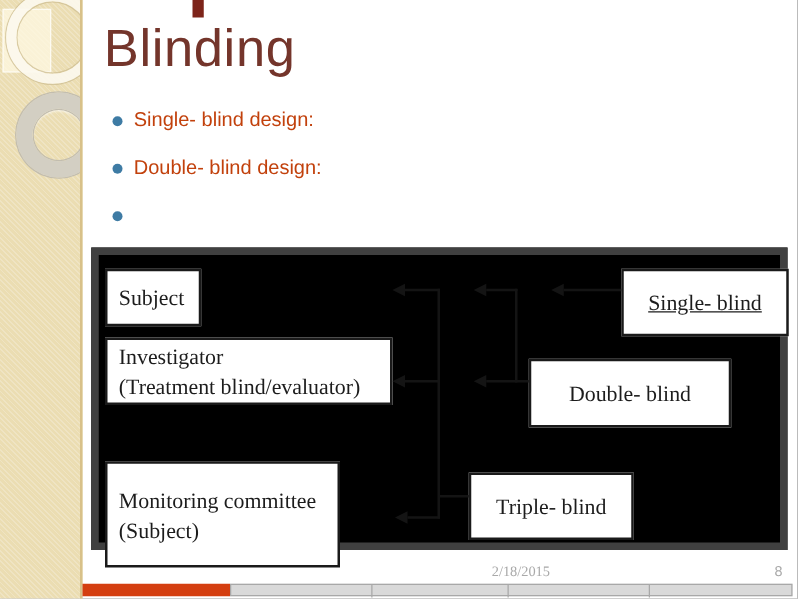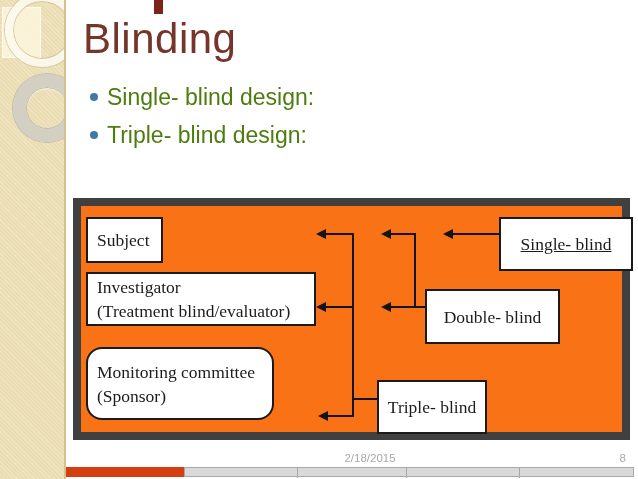--- a/index.html
+++ b/index.html
@@ -32,49 +32,49 @@
   
   .top-dash{position:absolute;left:154px;top:0;width:9px;height:14px;background:#7D241A;}
   
   .title{
     position:absolute;left:83px;top:16px;font-size:42px;line-height:46px;
     color:#74352B;letter-spacing:0.5px;
   }
   .bullets{position:absolute;left:88px;top:78px;margin:0;padding:0;list-style:none;}
   .bullets li{display:flex;align-items:center;height:38px;}
   .dot{width:8px;height:8px;border-radius:50%;background:#3E7BA4;margin:0 9px 0 2px;flex:0 0 auto;}
-  .bullet-text{font-size:23px;color:#4d7c0f;}
+  .bullet-text{font-size:16px;color:#c2410c;}
   
   .frame{
     position:absolute;left:73px;top:198px;width:557px;height:242px;
-    background:#f97316;border:8px solid #404040;box-sizing:border-box;
+    background:#000000;border:6px solid #404040;box-sizing:border-box;
   }
   .dbox{
     position:absolute;border:2px solid #1a1a1a;box-sizing:border-box;background:#fff;
     font-family:"Liberation Serif","DejaVu Serif",serif;font-size:17.5px;color:#1c1c1c;
     display:flex;flex-direction:column;justify-content:center;line-height:24px;
   }
   .dbox.left-align{align-items:flex-start;padding-left:9px;padding-right:2px;}
   .dbox.centered{align-items:center;text-align:center;}
   .box-subject{left:5px;top:11px;width:77px;height:46px;}
   .box-investigator{left:5px;top:66px;width:230px;height:54px;}
-  .box-monitoring{left:5px;top:141px;width:188px;height:73px;border-radius:16px;}
+  .box-monitoring{left:5px;top:165px;width:188px;height:85px;}
   .box-single{left:418px;top:11px;width:134px;height:54px;text-decoration:underline;}
-  .box-double{left:344px;top:83px;width:135px;height:55px;}
-  .box-triple{left:296px;top:174px;width:110px;height:54px;}
+  .box-double{left:344px;top:83px;width:162px;height:55px;}
+  .box-triple{left:296px;top:174px;width:132px;height:54px;}
   .cline{position:absolute;background:#141414;}
   .tri{
     position:absolute;width:0;height:0;
     border-top:5px solid transparent;border-bottom:5px solid transparent;
     border-right:10px solid #141414;
   }
   
   .footer-date{
-    position:absolute;left:300px;top:452px;width:140px;text-align:center;
-    font-size:11.5px;color:#A9A9A9;
+    position:absolute;left:300px;top:452px;width:140px;text-align:right;
+    font-size:11.5px;color:#A9A9A9;font-family:Liberation Serif, serif;
   }
   .footer-page{position:absolute;right:12px;top:452px;font-size:11.5px;color:#A9A9A9;}
   .footer-bar{position:absolute;left:66px;top:467px;width:568px;height:10px;}
   .bar-red{position:absolute;left:0;top:0;width:118px;height:10px;background:#D43E10;}
   .bar-gray{
     position:absolute;left:118px;top:0;right:0;height:10px;background:#D9D9D9;
     border:1px solid #A8A8A8;box-sizing:border-box;
   }
   .bar-div{position:absolute;top:0;width:1px;height:10px;background:#A8A8A8;}
   .bar-div.d1{left:112px;}
@@ -96,36 +96,39 @@
 
   <div class="title">Blinding</div>
 
   <ul class="bullets">
     <li>
       <span class="dot"></span>
       <span class="bullet-text">Single- blind design:</span>
     </li>
     <li>
       <span class="dot"></span>
-      <span class="bullet-text">Triple- blind design:</span>
+      <span class="bullet-text">Double- blind design:</span>
+    </li>
+    <li>
+      <span class="dot"></span>
     </li>
   </ul>
 
   <div class="frame">
 
     <div class="dbox left-align box-subject">
       <span>Subject</span>
     </div>
     <div class="dbox left-align box-investigator">
       <span>Investigator</span>
       <span>(Treatment blind/evaluator)</span>
     </div>
     <div class="dbox left-align box-monitoring">
       <span>Monitoring committee</span>
-      <span>(Sponsor)</span>
+      <span>(Subject)</span>
     </div>
 
     <div class="dbox centered box-single">
       <span>Single- blind</span>
     </div>
     <div class="dbox centered box-double">
       <span>Double- blind</span>
     </div>
     <div class="dbox centered box-triple">
       <span>Triple- blind</span>

